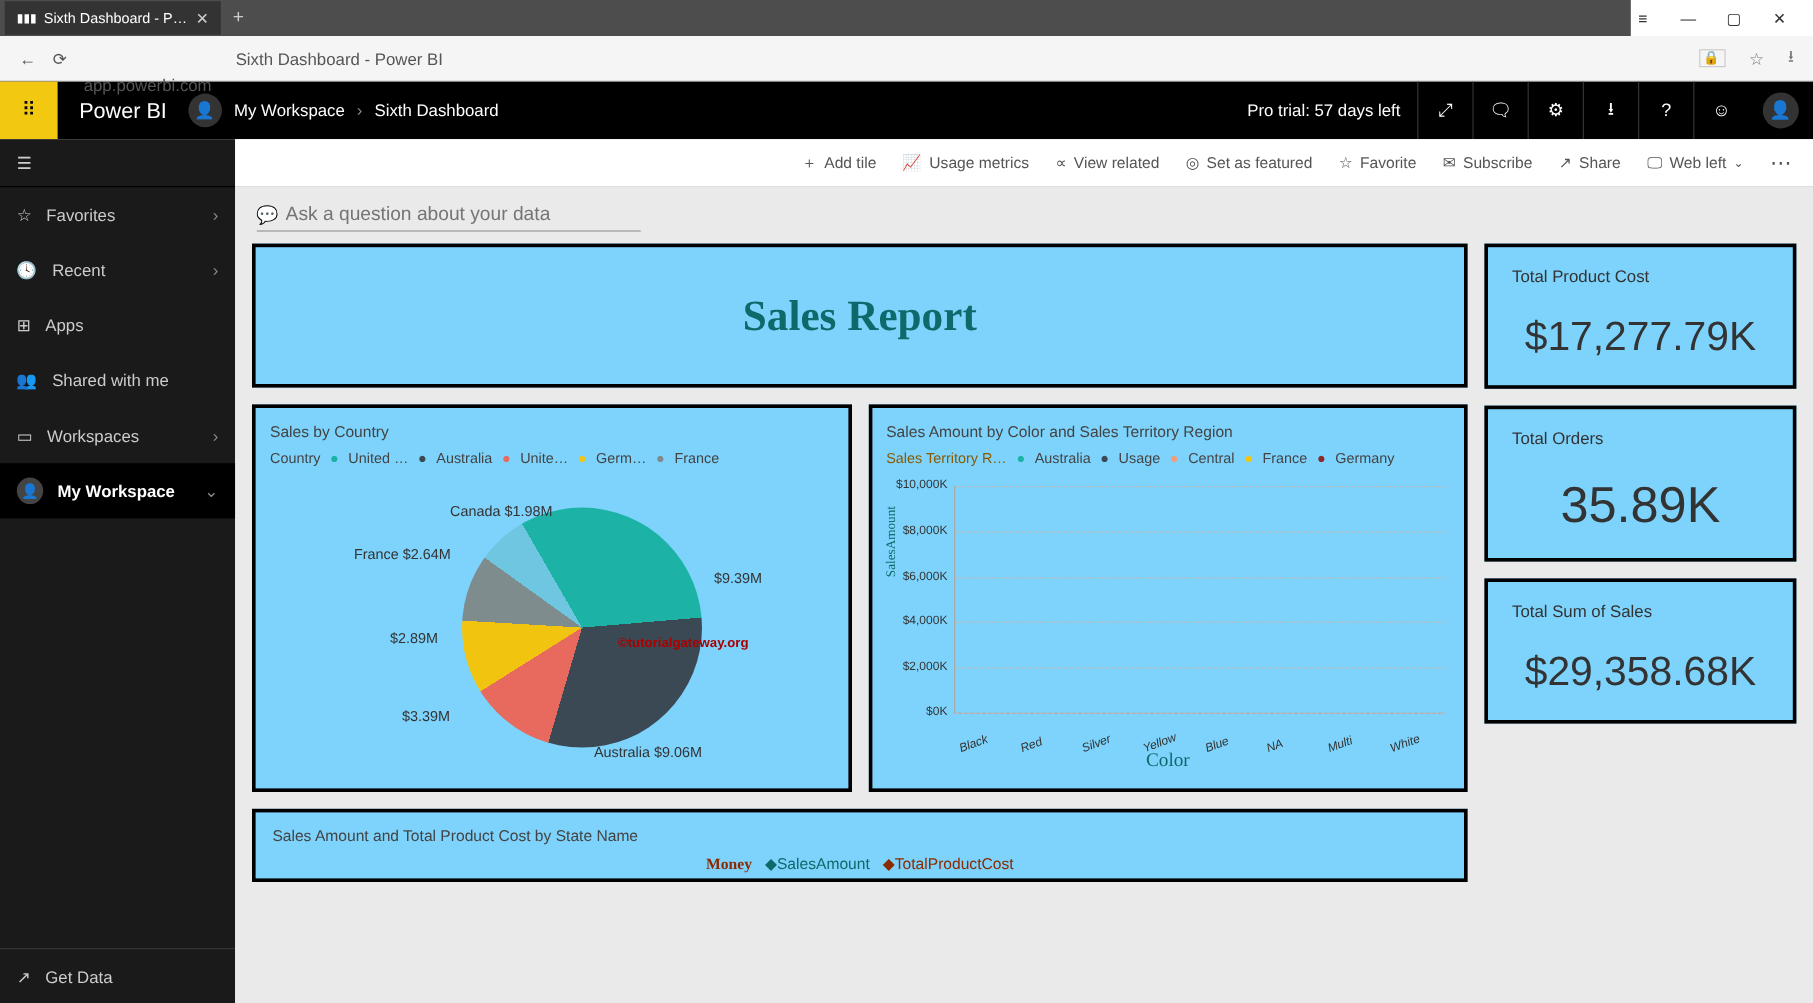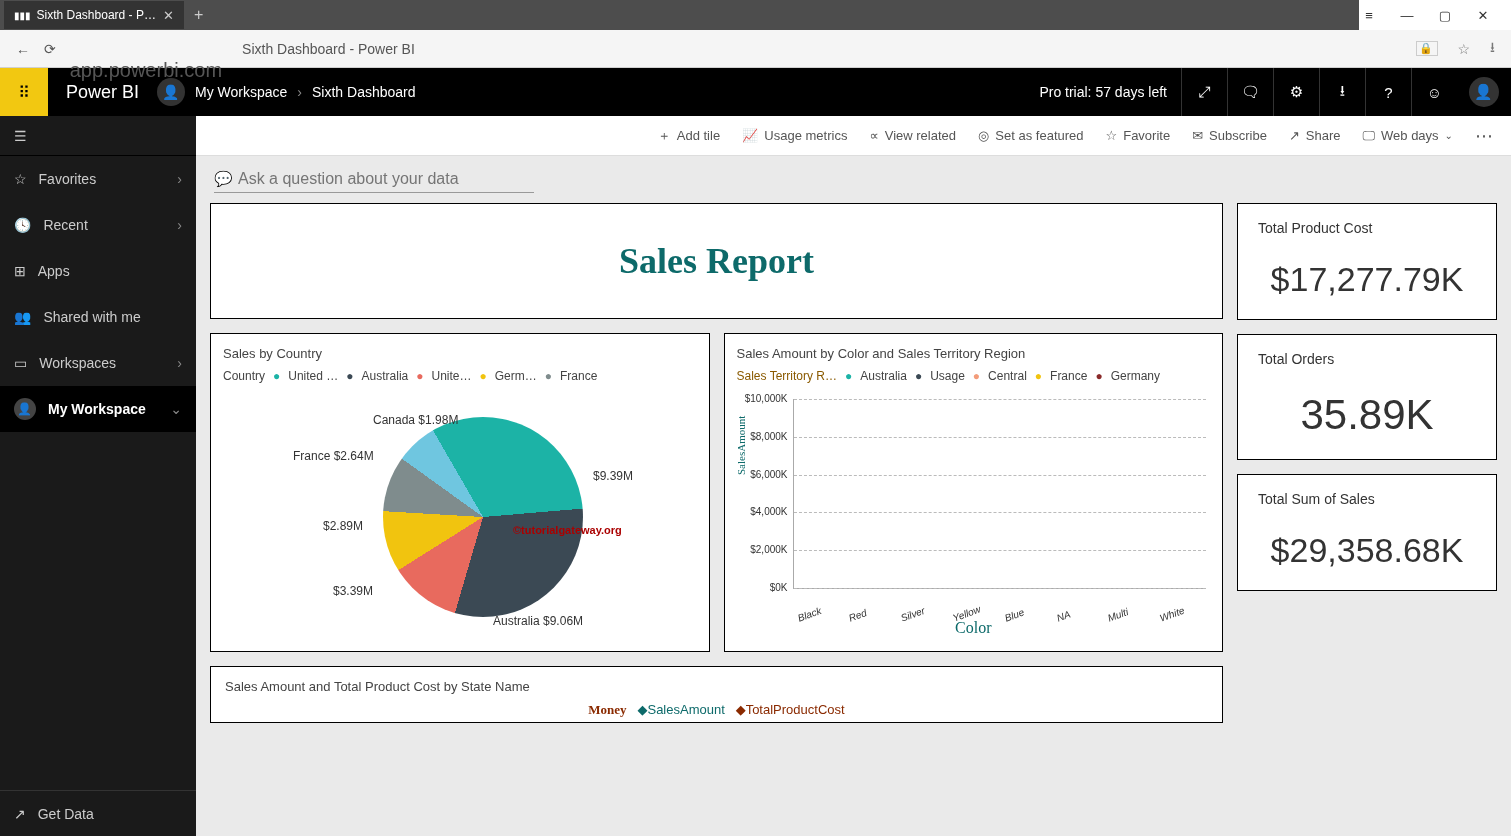--- a/index.html
+++ b/index.html
@@ -10,21 +10,21 @@
 .tab { background:#333; color:#fff; font-size:12px; height:28px; display:flex; align-items:center; padding:0 10px; gap:6px; max-width:180px; }
 .tab .bar-icon { font-size:10px; }
 .tab-title { white-space:nowrap; overflow:hidden; text-overflow:ellipsis; flex:1; }
 .tab-close { color:#ccc; font-size:13px; cursor:pointer; }
 .new-tab { color:#ccc; padding:0 10px; font-size:16px; }
 .browser-controls { margin-left:auto; display:flex; gap:18px; padding-right:18px; color:#333; background:#fff; height:30px; align-items:center; }
 .browser-controls span { font-size:13px; cursor:pointer; width:20px; text-align:center; }
 
 .addr-bar { height:38px; background:#f5f5f5; border-bottom:1px solid #d0d0d0; display:flex; align-items:center; padding:0 16px; gap:14px; }
 .addr-bar .icn { color:#555; font-size:14px; cursor:pointer; }
-.addr-url { color:#555; font-size:20px;margin-top:44px; }
+.addr-url { color:#555; font-size:14px;margin-top:44px; }
 .addr-title { color:#555; font-size:14px; margin-left:6px; }
 .addr-right { margin-left:auto; display:flex; gap:20px; color:#777; font-size:14px; align-items:center;}
 .addr-right span { cursor:pointer;}
 
 
 .app-header { height:48px; background:#000; display:flex; align-items:center; color:#fff; }
 .app-logo-tile { width:48px; height:48px; background:#f2c811; display:flex; align-items:center; justify-content:center; color:#000; font-size:16px; }
 .app-name { font-size:18px; font-weight:400; padding:0 18px; }
 .user-avatar { width:28px; height:28px; border-radius:50%; background:#333; display:flex; align-items:center; justify-content:center; color:#999; font-size:14px; margin-right:10px;}
 .breadcrumb { color:#fff; font-size:14px; display:flex; align-items:center; gap:10px;}
@@ -50,21 +50,21 @@
 .action-bar .act { display:flex; align-items:center; gap:6px; cursor:pointer;}
 .action-bar .more { font-size:18px; letter-spacing:2px; cursor:pointer;}
 
 .qa-row { padding:10px 18px 4px; }
 .qa-input { border:none; border-bottom:1px solid #999; background:transparent; font-size:16px; color:#be185d; padding:4px 4px 4px 24px; width:320px; outline:none;}
 .qa-wrap { position:relative; display:inline-block;}
 .qa-wrap .chat-icon { position:absolute; left:0; top:4px; color:#888; font-size:15px;}
 
 .canvas { flex:1; padding:6px 14px 14px; overflow:auto; }
 .grid { display:grid; grid-template-columns: 1fr 260px; gap:14px;}
-.tile { background:#ffffff; border:1px solid #000000; }
+.tile { background:#7dd3fc; border:3px solid #000000; }
 .tile-big-title { font-family:Georgia,serif; font-size:36px; font-weight:bold; color:#0d6a6a; text-align:center; padding:36px 0;}
 .kpi { padding:16px 20px 20px; }
 .kpi-label { font-size:14px; color:#333; margin-bottom:24px;}
 .kpi-value { font-size:34px; color:#333; text-align:center; font-weight:300;}
 
 .row2 { display:grid; grid-template-columns:1fr 1fr; gap:14px;}
 .chart-tile { padding:12px;}
 .chart-title { font-size:13px; color:#444; margin-bottom:8px;}
 .legend { font-size:12px; color:#444; margin-bottom:6px; display:flex; flex-wrap:wrap; gap:8px; align-items:center;}
 .legend .lab { font-weight:normal; color:#444;}
@@ -210,21 +210,21 @@
       <div class="act">
           <span>✉</span>
           <span>Subscribe</span>
         </div>
       <div class="act">
           <span>↗</span>
           <span>Share</span>
         </div>
       <div class="act">
           <span>🖵</span>
-          <span>Web days</span>
+          <span>Web left</span>
           <span style="font-size:10px;">⌄</span>
         </div>
       <span class="more">⋯</span>
     </div>
 
     <div class="qa-row">
       <div class="qa-wrap">
         <span class="chat-icon">💬</span>
         <input class="qa-input" placeholder="Ask a question about your data" style="">
       </div>

